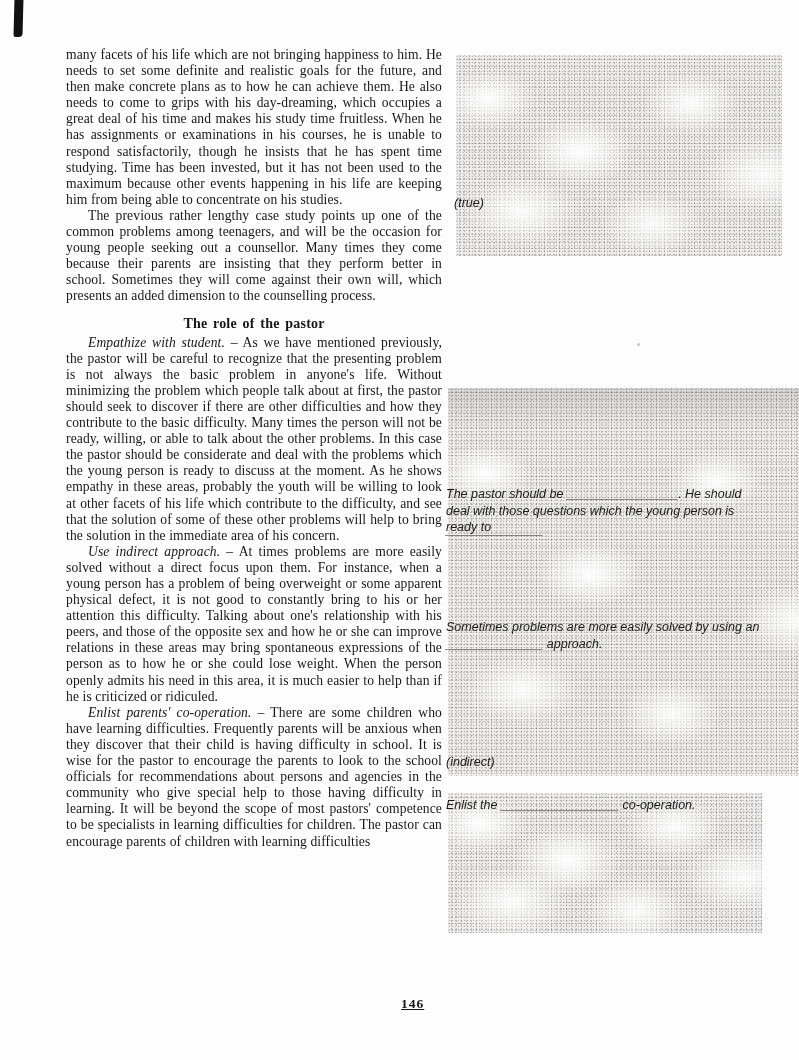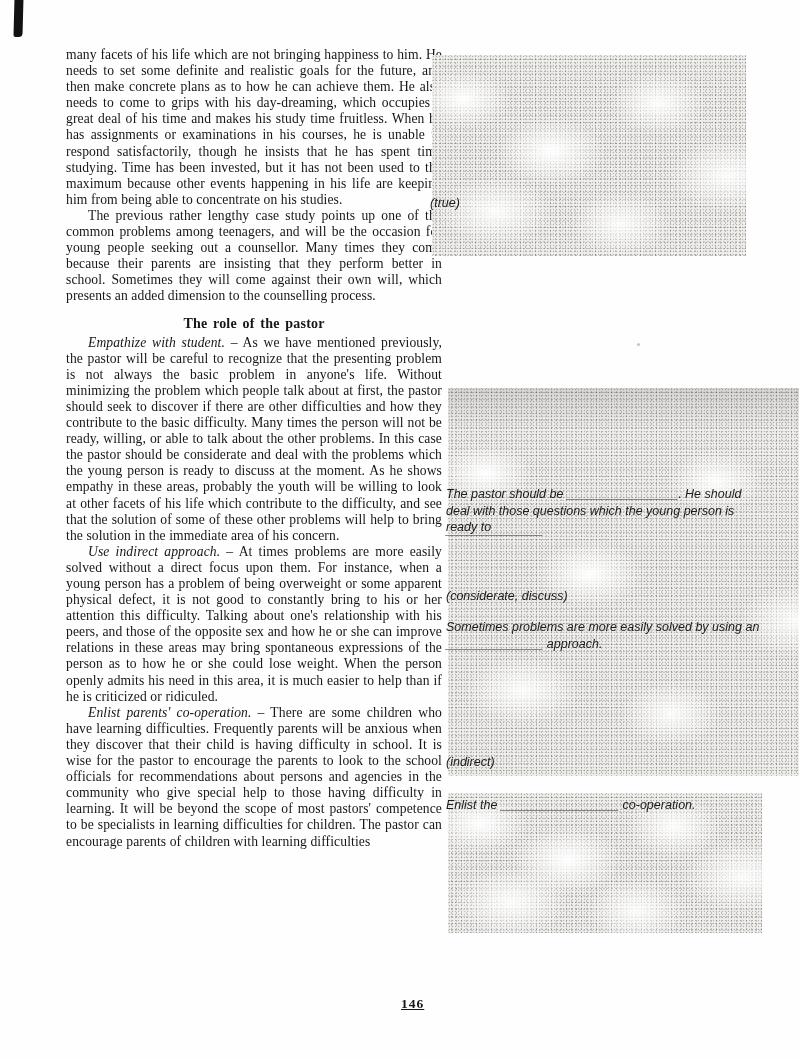--- a/index.html
+++ b/index.html
@@ -43,21 +43,21 @@
       radial-gradient(ellipse 72px 46px at 72% 24%, rgba(255,255,255,.95) 0%, rgba(255,255,255,0) 66%),
       radial-gradient(ellipse 88px 52px at 20% 78%, rgba(255,255,255,.92) 0%, rgba(255,255,255,0) 66%),
       radial-gradient(ellipse 76px 48px at 60% 84%, rgba(255,255,255,.9) 0%, rgba(255,255,255,0) 66%),
       radial-gradient(ellipse 90px 54px at 94% 60%, rgba(255,255,255,.9) 0%, rgba(255,255,255,0) 66%),
       radial-gradient(circle, rgba(35,35,35,.30) 0.5px, rgba(0,0,0,0) 1.05px),
       radial-gradient(circle, rgba(35,35,35,.24) 0.5px, rgba(0,0,0,0) 1.05px),
       radial-gradient(circle, rgba(35,35,35,.20) 0.6px, rgba(0,0,0,0) 1.15px);
     background-size:100% 100%,100% 100%,100% 100%,100% 100%,100% 100%,100% 100%,3px 3px,5px 4px,4px 7px;
     background-position:0 0,0 0,0 0,0 0,0 0,0 0,0 0,1px 2px,2px 1px;
   }
-  .box1{left:432px;top:55px;width:314px;height:201px;}
+  .box1{left:456px;top:55px;width:314px;height:201px;padding-left:12px;}
   .box2{left:448px;top:388px;width:372px;height:388px;}
   .box3{left:448px;top:793px;width:314px;height:140px;}
   .shade{
     position:absolute;left:0;top:0;width:100%;height:48px;
     background:linear-gradient(180deg, rgba(40,40,40,0.13), rgba(40,40,40,0) 90%);
   }
   
   .prompt,.answer{
     position:absolute;left:-2px;width:318px;
     font-family:"Liberation Sans", sans-serif;
@@ -86,21 +86,20 @@
   </div>
 
   <div class="tex box1">
     <div class="answer" style="top:140px">(true)</div>
   </div>
 
   <div class="tex box2">
     <div class="shade"></div>
     <div class="prompt" style="top:98px">The pastor should be ________________. He should deal with those questions which the young person is ready to</div>
     <div class="prompt" style="top:134px">______________</div>
-    <div class="answer" style="top:200px">(considerate, discuss)</div>
     <div class="prompt" style="top:231px">Sometimes problems are more easily solved by using an ______________ approach.</div>
     <div class="answer" style="top:366px">(indirect)</div>
   </div>
 
   <div class="tex box3">
     <div class="prompt" style="top:4px">Enlist the _________________ co-operation.</div>
   </div>
 
   <div class="speck"></div>
 

